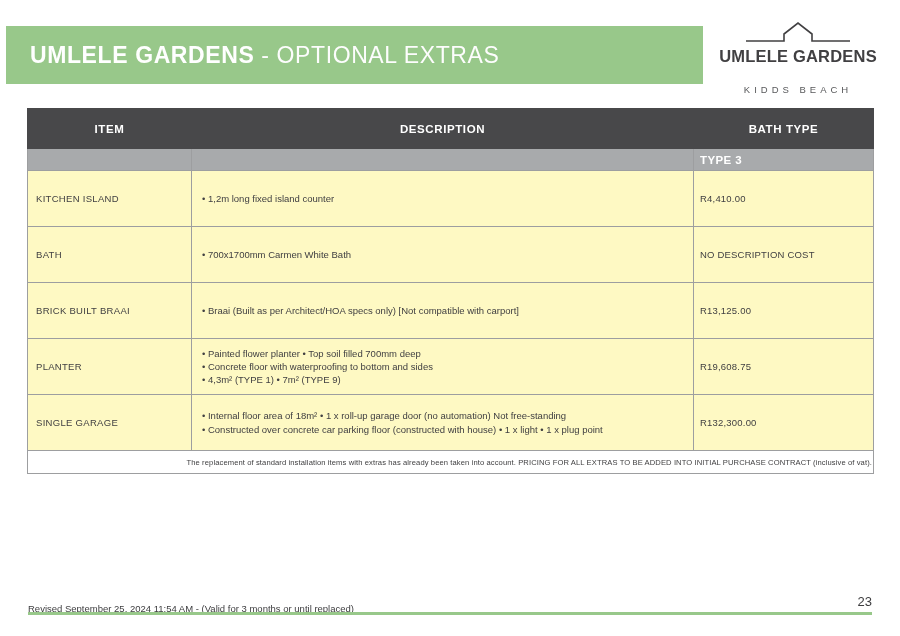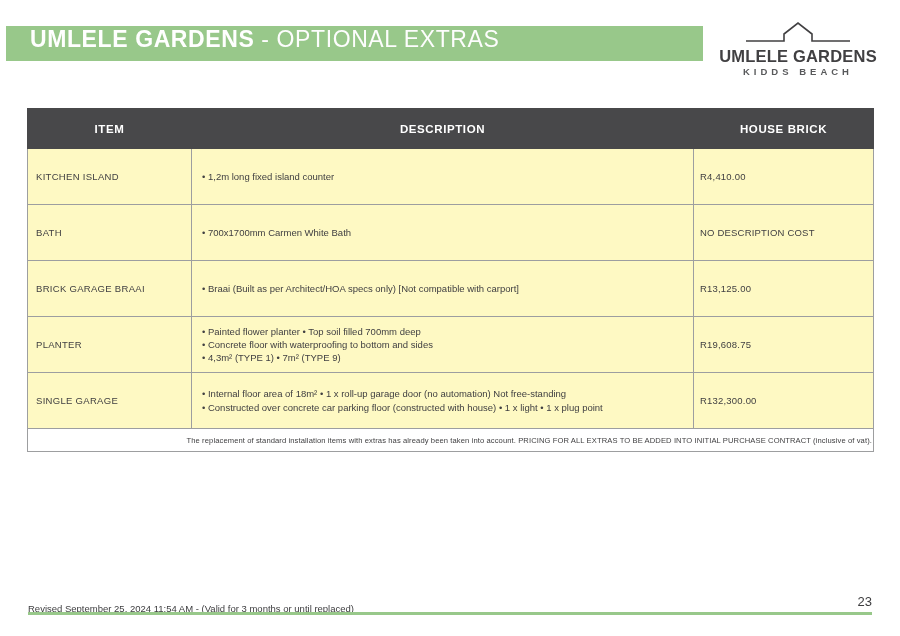--- a/index.html
+++ b/index.html
@@ -4,31 +4,31 @@
 <style>
   html,body{margin:0;padding:0;}
   body{
     width:900px;height:636px;position:relative;overflow:hidden;
     background:#ffffff;
     font-family:"Liberation Sans", sans-serif;
     color:#414042;
   }
   
   .banner{
-    position:absolute;left:6px;top:26px;width:697px;height:35px;
-    background:#98c88a;display:flex;
+    position:absolute;left:6px;top:26px;width:697px;height:58px;
+    background:#98c88a;display:flex;align-items:center;
     padding-left:24px;box-sizing:border-box;
   }
   .banner-bold{font-size:23px;font-weight:800;color:#ffffff;letter-spacing:0.6px;}
   .banner-rest{font-size:23px;font-weight:300;color:#fdfdfd;letter-spacing:0.6px;white-space:pre;}
   
   .logo{position:absolute;left:718px;top:20px;width:160px;text-align:center;}
   .logo svg{display:block;margin:0 auto;}
   .logo-name{font-size:16.5px;font-weight:800;color:#414042;letter-spacing:0.2px;margin-top:1px;white-space:nowrap;}
-  .logo-sub{font-size:9.5px;font-weight:700;color:#58595b;letter-spacing:4px;margin-top:0;white-space:nowrap;}
+  .logo-sub{font-size:9.5px;font-weight:400;color:#58595b;letter-spacing:4px;margin-top:18px;white-space:nowrap;}
   
   .table-wrap{position:absolute;left:27px;top:108px;width:846px;}
   table{width:100%;border-collapse:collapse;table-layout:fixed;padding-left:27px;}
   th,td{box-sizing:border-box;}
   th{
     background:#48484a;color:#ffffff;font-size:11.5px;font-weight:bold;
     letter-spacing:0.6px;text-align:center;height:40px;border:1px solid #48484a;
   }
   th + th{border-left:1px solid #3a3a3c;}
   .subheader td{
@@ -72,40 +72,45 @@
   <table>
     <colgroup>
       <col style="width:164px">
         <col style="width:502px">
         <col style="width:180px">
     </colgroup>
     <thead>
       <tr>
         <th>ITEM</th>
         <th>DESCRIPTION</th>
-        <th>HOUSE BRICK</th>
+        <th>BATH TYPE</th>
+      </tr>
+      <tr class="subheader">
+        <td></td>
+        <td></td>
+        <td class="type3-cell">TYPE 3</td>
       </tr>
     </thead>
     <tbody>
       <tr class="body-row">
         <td class="item-cell">KITCHEN ISLAND</td>
         <td class="desc-cell">
             <div>• 1,2m long fixed island counter</div>
           </td>
         <td class="price-cell">R4,410.00</td>
       </tr>
       <tr class="body-row">
         <td class="item-cell">BATH</td>
         <td class="desc-cell">
             <div>• 700x1700mm Carmen White Bath</div>
           </td>
         <td class="price-cell">NO DESCRIPTION COST</td>
       </tr>
       <tr class="body-row">
-        <td class="item-cell">BRICK GARAGE BRAAI</td>
+        <td class="item-cell">BRICK BUILT BRAAI</td>
         <td class="desc-cell">
             <div>• Braai (Built as per Architect/HOA specs only) [Not compatible with carport]</div>
           </td>
         <td class="price-cell">R13,125.00</td>
       </tr>
       <tr class="body-row">
         <td class="item-cell">PLANTER</td>
         <td class="desc-cell">
             <div>• Painted flower planter • Top soil filled 700mm deep</div>
             <div>• Concrete floor with waterproofing to bottom and sides</div>

